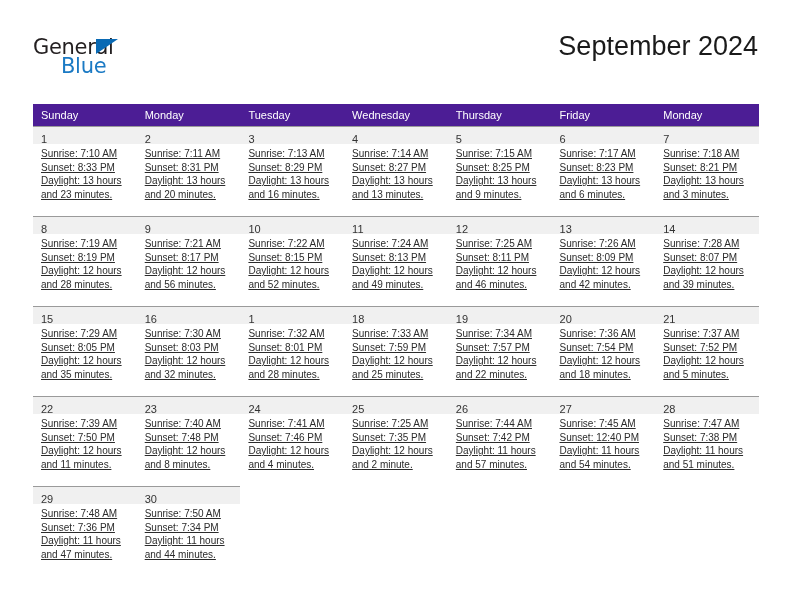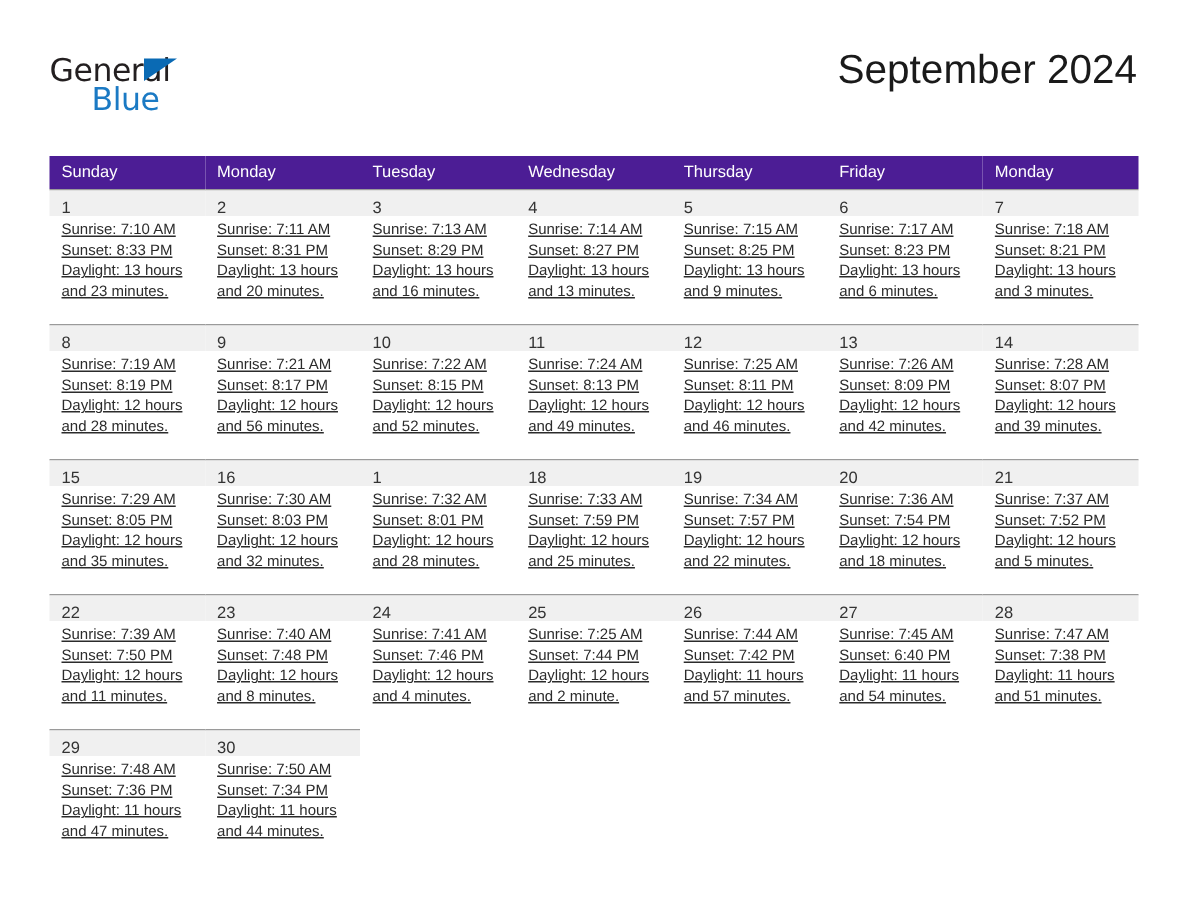--- a/index.html
+++ b/index.html
@@ -454,21 +454,21 @@
                 <div>Daylight: 12 hours</div>
                 <div>and 4 minutes.</div>
               </div>
             </div>
           </td>
           <td>
             <div class="daycell filled">
               <div class="daynum-band"><span class="daynum">25</span></div>
               <div class="dayinfo">
                 <div>Sunrise: 7:25 AM</div>
-                <div>Sunset: 7:44 PM</div>
+                <div>Sunset: 7:35 PM</div>
                 <div>Daylight: 12 hours</div>
                 <div>and 2 minute.</div>
               </div>
             </div>
           </td>
           <td>
             <div class="daycell filled">
               <div class="daynum-band"><span class="daynum">26</span></div>
               <div class="dayinfo">
                 <div>Sunrise: 7:44 AM</div>
@@ -476,21 +476,21 @@
                 <div>Daylight: 11 hours</div>
                 <div>and 57 minutes.</div>
               </div>
             </div>
           </td>
           <td>
             <div class="daycell filled">
               <div class="daynum-band"><span class="daynum">27</span></div>
               <div class="dayinfo">
                 <div>Sunrise: 7:45 AM</div>
-                <div>Sunset: 6:40 PM</div>
+                <div>Sunset: 12:40 PM</div>
                 <div>Daylight: 11 hours</div>
                 <div>and 54 minutes.</div>
               </div>
             </div>
           </td>
           <td>
             <div class="daycell filled">
               <div class="daynum-band"><span class="daynum">28</span></div>
               <div class="dayinfo">
                 <div>Sunrise: 7:47 AM</div>

